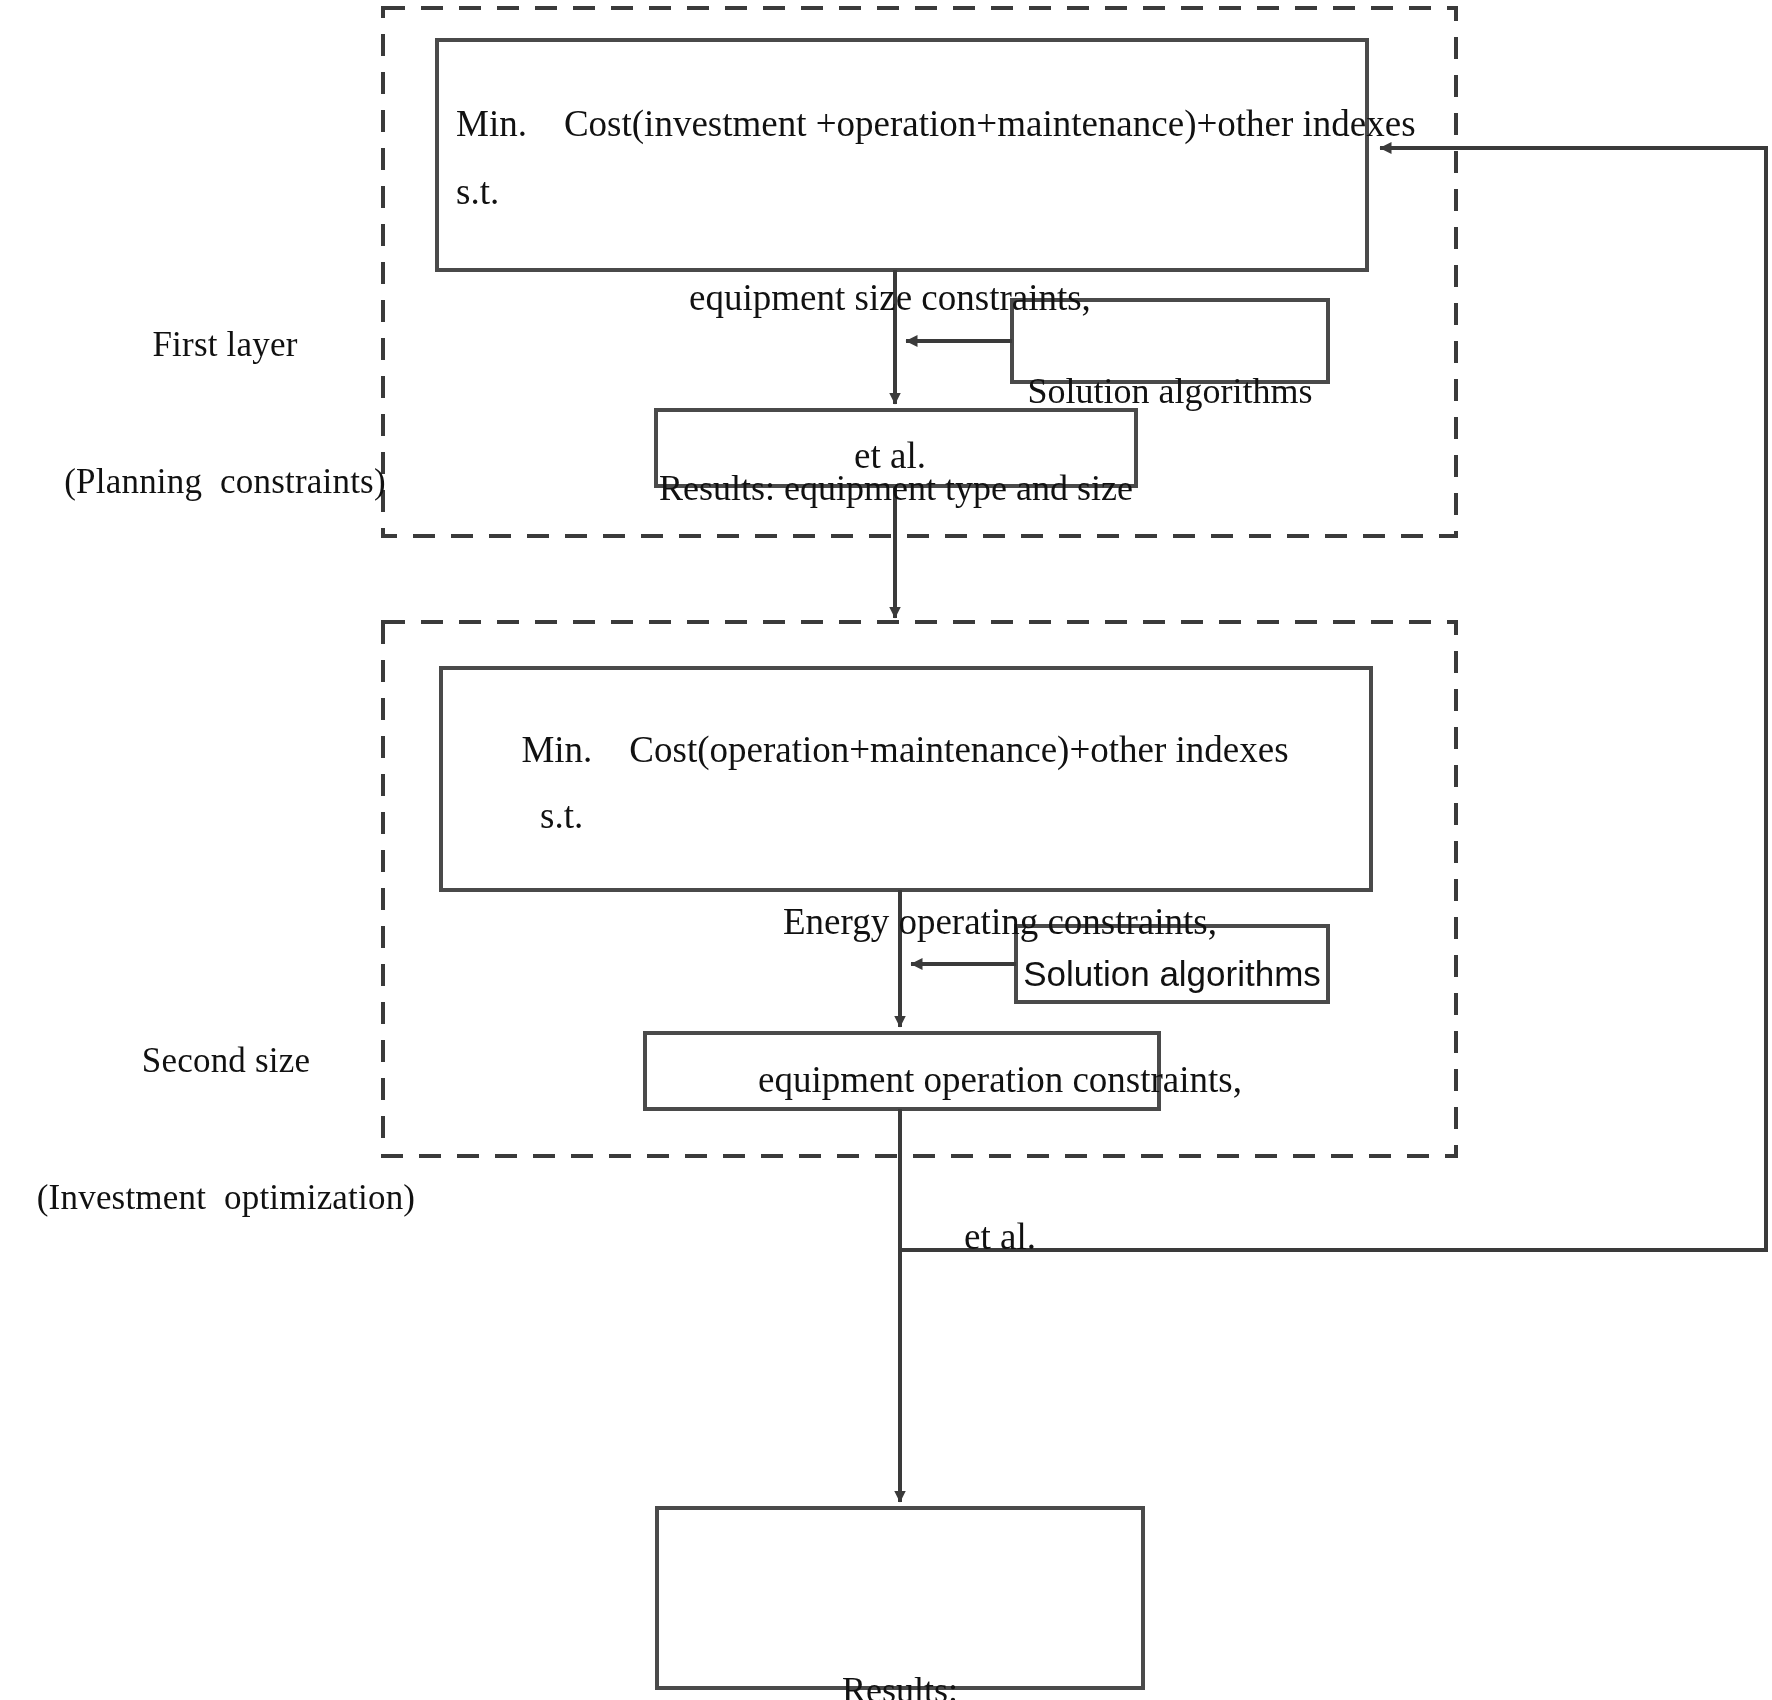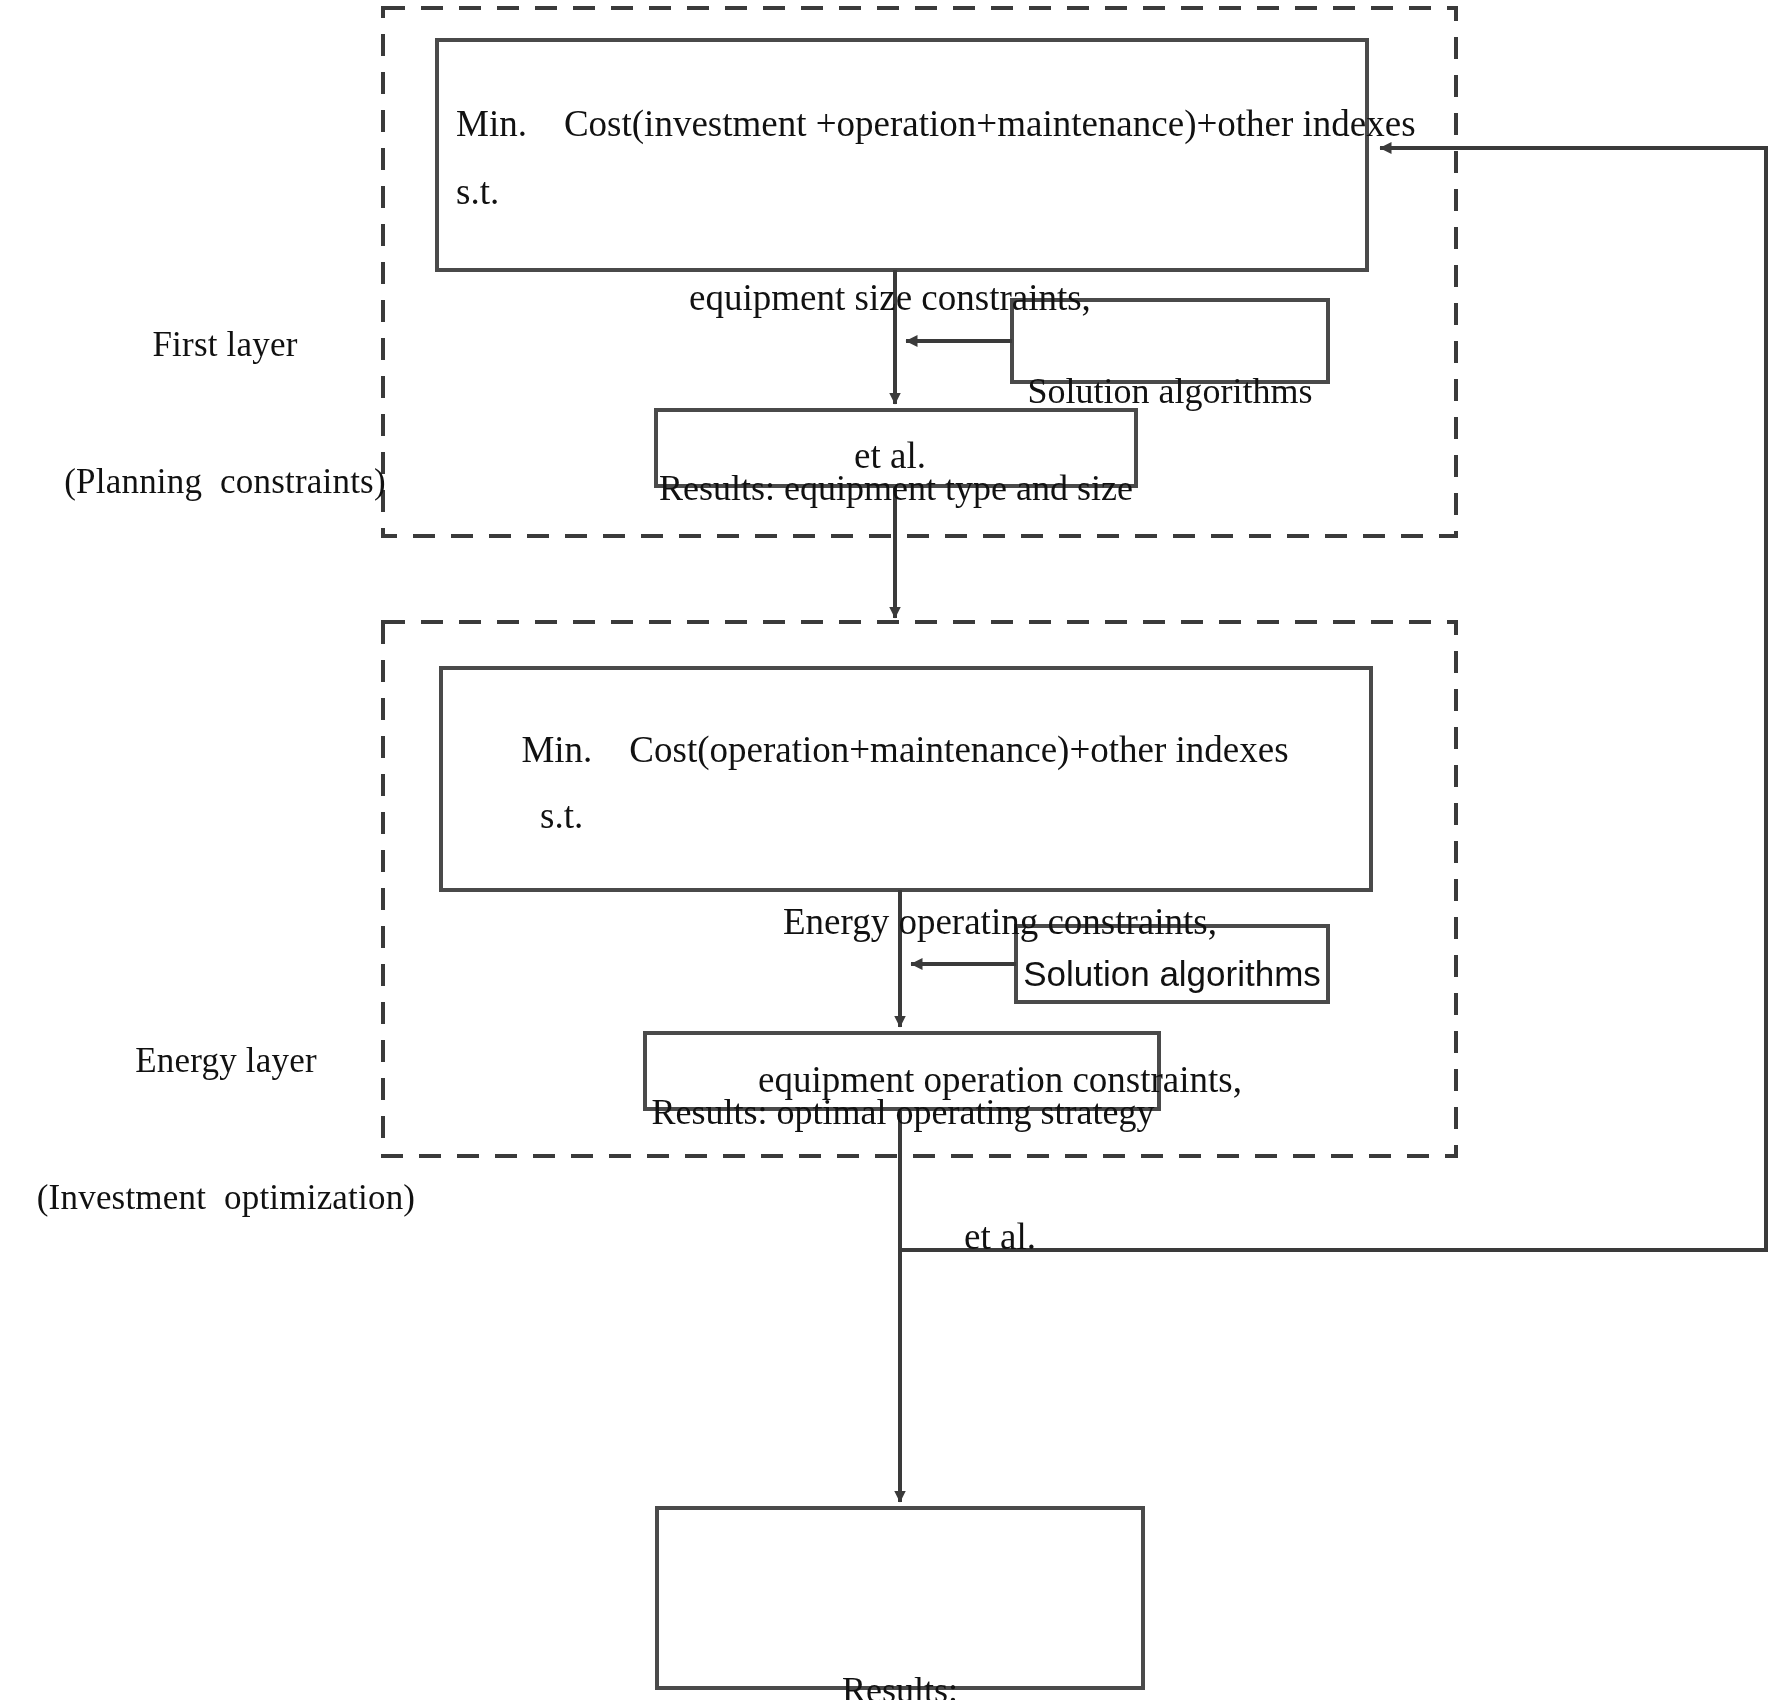--- a/index.html
+++ b/index.html
@@ -160,37 +160,36 @@
   <div class="txt serif" id="l1-obj-constraints">
     <div>equipment size constraints,</div>
     <div>et al.</div>
   </div>
 
   <div class="txt serif" id="l1-solution">Solution algorithms</div>
 
   <div class="txt serif" id="l1-results">Results: equipment type and size</div>
 
   <div class="txt serif layer-caption" id="layer2-caption">
-    <div>Energy layer</div>
+    <div>Second size</div>
     <div>(Investment  optimization)</div>
   </div>
 
   <div class="txt serif" id="l2-obj-line1">Min.    Cost(operation+maintenance)+other indexes</div>
 
   <div class="txt serif" id="l2-obj-st">s.t.</div>
 
   <div class="txt serif" id="l2-obj-constraints">
     <div>Energy operating constraints,</div>
     <div>equipment operation constraints,</div>
     <div>et al.</div>
   </div>
 
   <div class="txt sans" id="l2-solution">Solution algorithms</div>
 
-  <div class="txt serif" id="l2-results">Results: optimal operating strategy</div>
 
   <div class="txt serif" id="final-results">
     <span class="r-title">Results:</span>
     
     
   </div>
 
 </div>
 
 </body></html>

